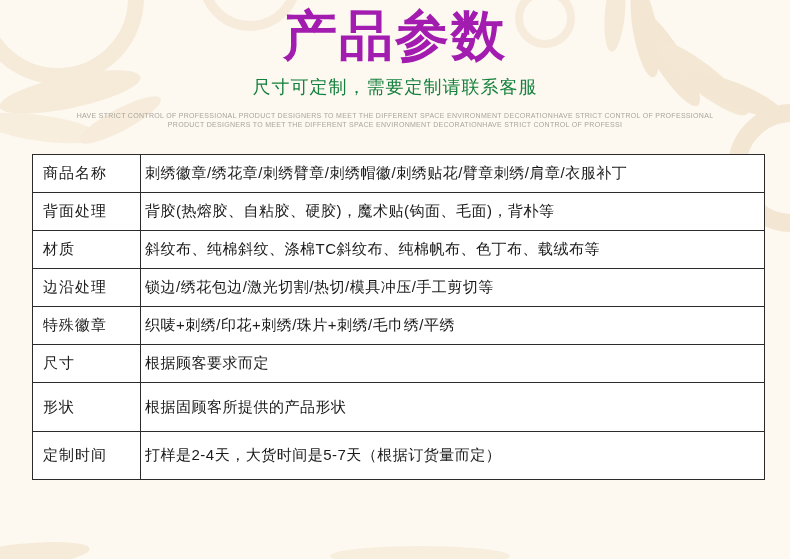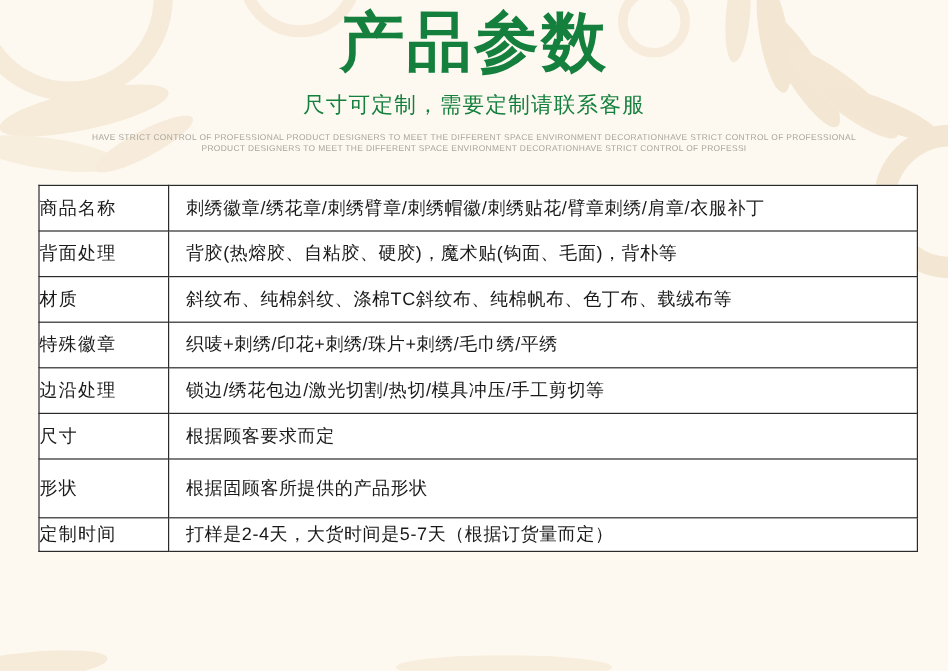--- a/index.html
+++ b/index.html
@@ -27,21 +27,21 @@
     width: 100%;
     height: 100%;
   }
 
   .header { padding-top: 4px; text-align: center; }
 
   .page-title {
     font-size: 54px;
     line-height: 62px;
     font-weight: 700;
-    color: #15803d;
+    color: #a21caf;
     letter-spacing: 2px;
   }
 
   .subtitle {
     margin-top: 10px;
     font-size: 18px;
     line-height: 22px;
     color: #15803d;
     letter-spacing: 1px;
   }
@@ -63,29 +63,30 @@
     table-layout: fixed;
   }
   .params-table td {
     border: 1px solid #2b2b2b;
     font-size: 15px;
     color: #1a1a1a;
     vertical-align: middle;
   }
   .params-table .label-cell {
     width: 108px;
+    padding-left: 10px;
     letter-spacing: 1px;
   }
   .params-table .value-cell {
-    padding-left: 14px;
+    padding-left: 4px;
     letter-spacing: 0.5px;
   }
   .params-table tr { height: 38px; }
   .params-table tr:nth-child(n+7) { height: 49px; }
-  .params-table tr:last-child { height: 28px; }
+  .params-table tr:last-child { height: 48px; }
 </style>
 </head>
 <body>
 
 <div class="page">
 
   <svg class="bg-pattern" width="790" height="559" viewBox="0 0 790 559" xmlns="http://www.w3.org/2000/svg">
     <circle cx="58" cy="-2" r="78" fill="none" stroke="#f6ead8" stroke-width="16"></circle>
     <ellipse cx="70" cy="92" rx="72" ry="16" fill="#f6ead8" transform="rotate(-12 70 92)"></ellipse>
     <ellipse cx="40" cy="128" rx="60" ry="13" fill="#f8eedd" transform="rotate(8 40 128)"></ellipse>
@@ -121,26 +122,26 @@
           </tr>
           <tr>
             <td class="label-cell">背面处理</td>
             <td class="value-cell">背胶(热熔胶、自粘胶、硬胶)，魔术贴(钩面、毛面)，背朴等</td>
           </tr>
           <tr>
             <td class="label-cell">材质</td>
             <td class="value-cell">斜纹布、纯棉斜纹、涤棉TC斜纹布、纯棉帆布、色丁布、载绒布等</td>
           </tr>
           <tr>
+            <td class="label-cell">边沿处理</td>
+            <td class="value-cell">锁边/绣花包边/激光切割/热切/模具冲压/手工剪切等</td>
+          </tr>
+          <tr>
             <td class="label-cell">特殊徽章</td>
             <td class="value-cell">织唛+刺绣/印花+刺绣/珠片+刺绣/毛巾绣/平绣</td>
-          </tr>
-          <tr>
-            <td class="label-cell">边沿处理</td>
-            <td class="value-cell">锁边/绣花包边/激光切割/热切/模具冲压/手工剪切等</td>
           </tr>
           <tr>
             <td class="label-cell">尺寸</td>
             <td class="value-cell">根据顾客要求而定</td>
           </tr>
           <tr>
             <td class="label-cell">形状</td>
             <td class="value-cell">根据固顾客所提供的产品形状</td>
           </tr>
           <tr>

